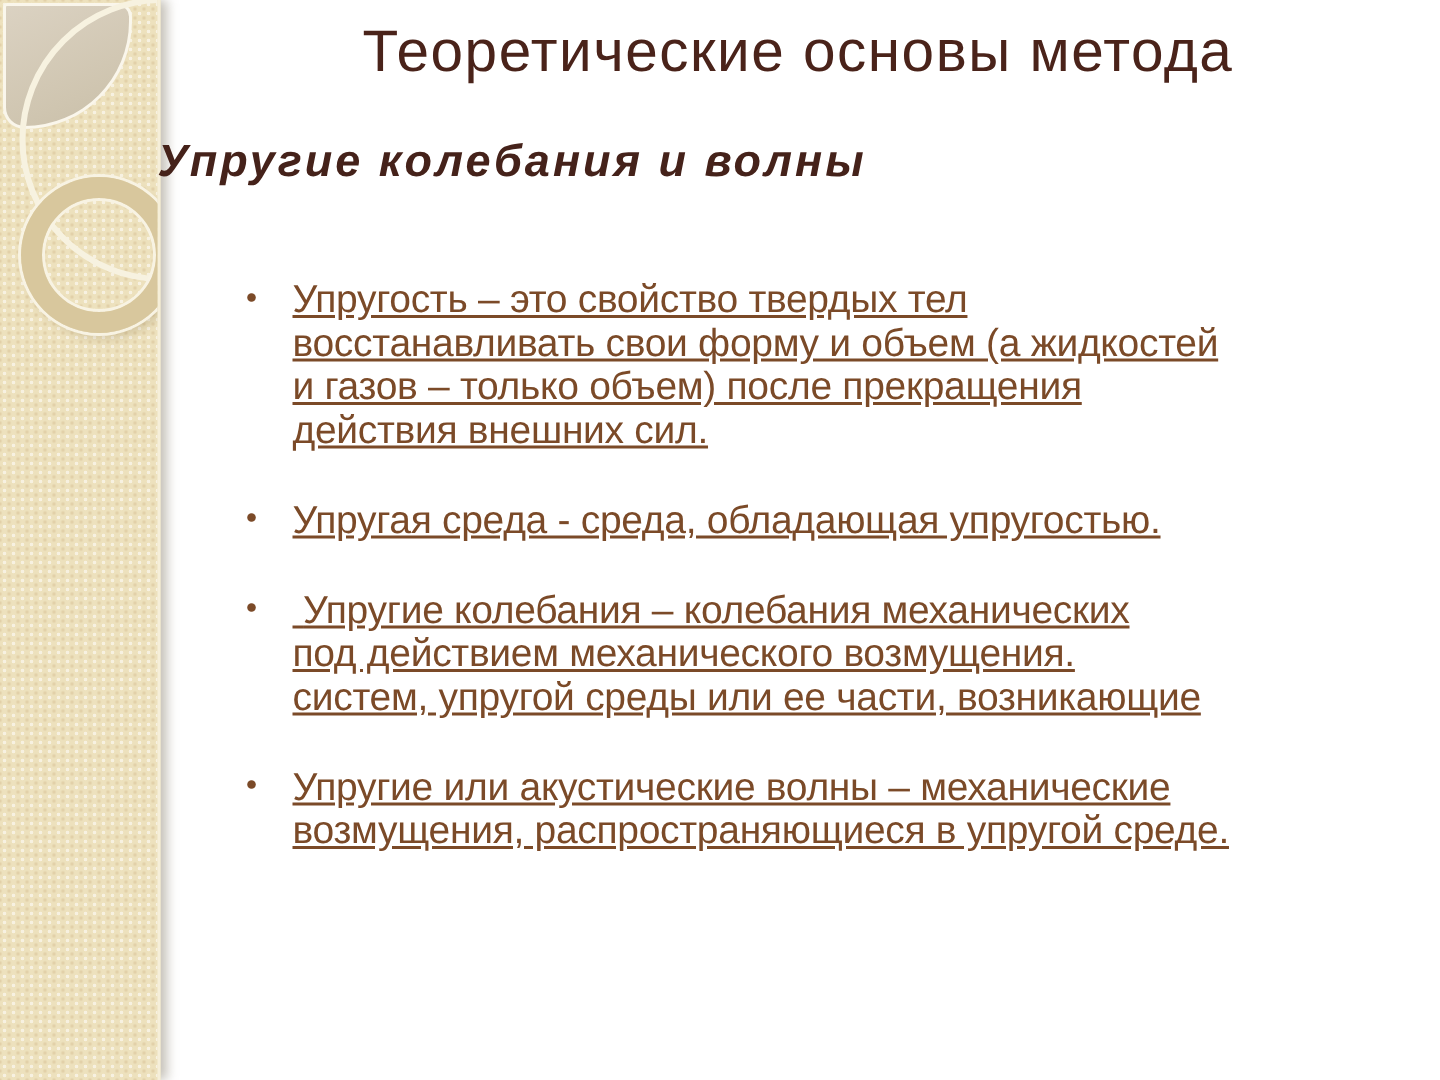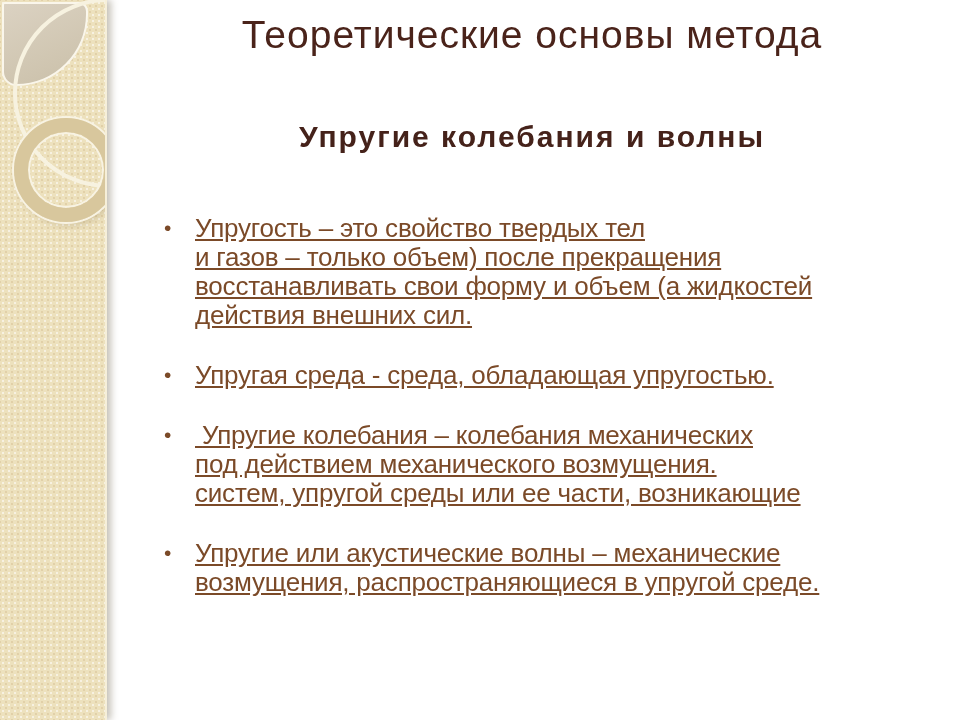--- a/index.html
+++ b/index.html
@@ -35,23 +35,23 @@
     box-shadow:0 0 0 2px #f8f3e3, inset 0 0 0 2px #f8f3e3, 3px 4px 6px rgba(140,120,80,.25);
   }
   
   .content{position:absolute;left:105px;top:0;right:1px;}
   .title{
     margin-top:12px;text-align:center;
     font-size:39px;line-height:45px;letter-spacing:1px;font-weight:400;
     color:var(--title,#4A231A);
   }
   .subtitle{
-    margin-top:61px;text-align:center;
+    margin-top:32px;text-align:left;
     font-size:30px;line-height:38px;letter-spacing:2px;
-    font-weight:bold;
+    font-weight:bold;font-style:italic;
     color:var(--subtitle,#45221A);
   }
   .bullets{margin:58px 20px 0 90px;}
   .bullet{
     position:relative;margin-bottom:31px;
     font-size:26px;line-height:29px;letter-spacing:-0.2px;
     color:var(--body,#7B4A28);
   }
   .bullet .marker{
     position:absolute;left:-31px;top:-1px;
@@ -74,22 +74,22 @@
 
     <div class="title">Теоретические основы метода</div>
 
     <div class="subtitle">Упругие колебания и волны</div>
 
     <div class="bullets">
 
       <div class="bullet">
         <span class="marker">•</span>
         <div class="line">Упругость – это свойство твердых тел</div>
+        <div class="line">восстанавливать свои форму и объем (а жидкостей</div>
         <div class="line">и газов – только объем) после прекращения</div>
-        <div class="line">восстанавливать свои форму и объем (а жидкостей</div>
         <div class="line">действия внешних сил.</div>
       </div>
 
       <div class="bullet">
         <span class="marker">•</span>
         <div class="line">Упругая среда - среда, обладающая упругостью.</div>
       </div>
 
       <div class="bullet">
         <span class="marker">•</span>

